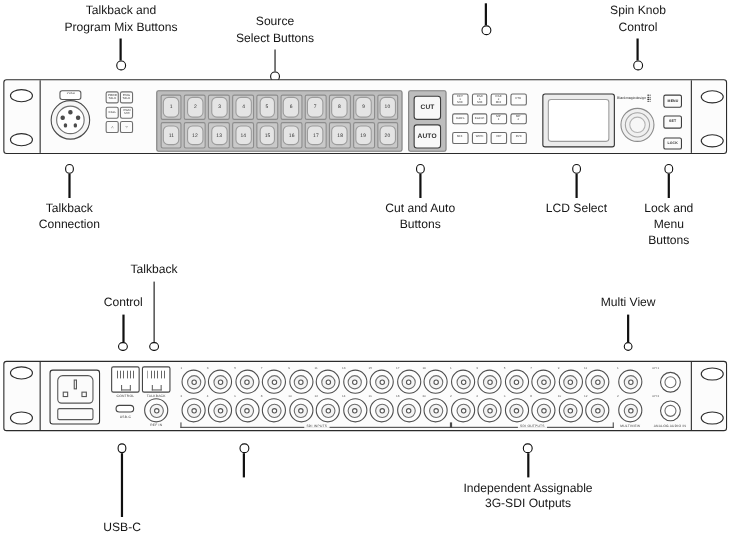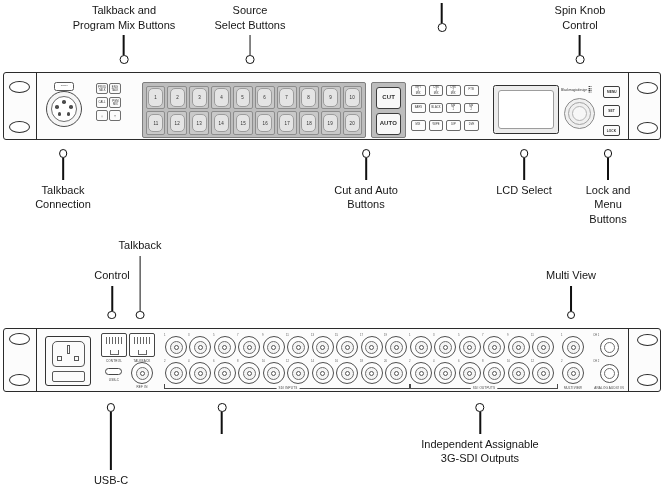--- a/index.html
+++ b/index.html
@@ -48,27 +48,27 @@
   .rj-notch{position:absolute;left:50%;bottom:1.5px;width:9px;height:4.5px;margin-left:-4.5px;border:1px solid #666;border-top:none;display:block;box-sizing:border-box}
   .rca{position:absolute;width:19px;height:19px;border:1.2px solid #4f4f4f;border-radius:50%;background:#fff;box-sizing:border-box}
   .rca i{position:absolute;left:50%;top:50%;width:11px;height:11px;margin:-5.5px 0 0 -5.5px;border:1px solid #6e6e6e;border-radius:50%;display:block;box-sizing:border-box}
   .bracket{position:absolute;height:5px;border-left:1px solid #4a4a4a;border-right:1px solid #4a4a4a;border-bottom:1px solid #4a4a4a;box-sizing:border-box}
 </style>
 </head>
 <body>
 
 <div class="stage">
 
-  <div class="callout" style="left:124px;top:3px">
+  <div class="callout" style="left:110px;top:3px">
     <div class="co-text">Talkback and
 Program Mix Buttons</div>
     <div class="co-line" style="height:20px"></div>
     <div class="co-dot"></div>
   </div>
-  <div class="callout" style="left:250px;top:3px">
+  <div class="callout" style="left:250px;top:13px">
     <div class="co-text">Source
 Select Buttons</div>
     <div class="co-line" style="height:20px"></div>
     <div class="co-dot"></div>
   </div>
   <div class="callout" style="left:442px;top:3px">
     <div class="co-line" style="height:20px"></div>
     <div class="co-dot"></div>
   </div>
   <div class="callout" style="left:580px;top:3px">
@@ -312,21 +312,21 @@
         </div>
       </div>
   </div>
 
   <div class="callout down" style="left:63px;top:149px">
     <div class="co-dot"></div>
     <div class="co-line" style="height:22px"></div>
     <div class="co-text">Talkback
 Connection</div>
   </div>
-  <div class="callout down" style="left:366px;top:149px">
+  <div class="callout down" style="left:382px;top:149px">
     <div class="co-dot"></div>
     <div class="co-line" style="height:22px"></div>
     <div class="co-text">Cut and Auto
 Buttons</div>
   </div>
   <div class="callout down" style="left:524px;top:149px">
     <div class="co-dot"></div>
     <div class="co-line" style="height:22px"></div>
     <div class="co-text">LCD Select</div>
   </div>

